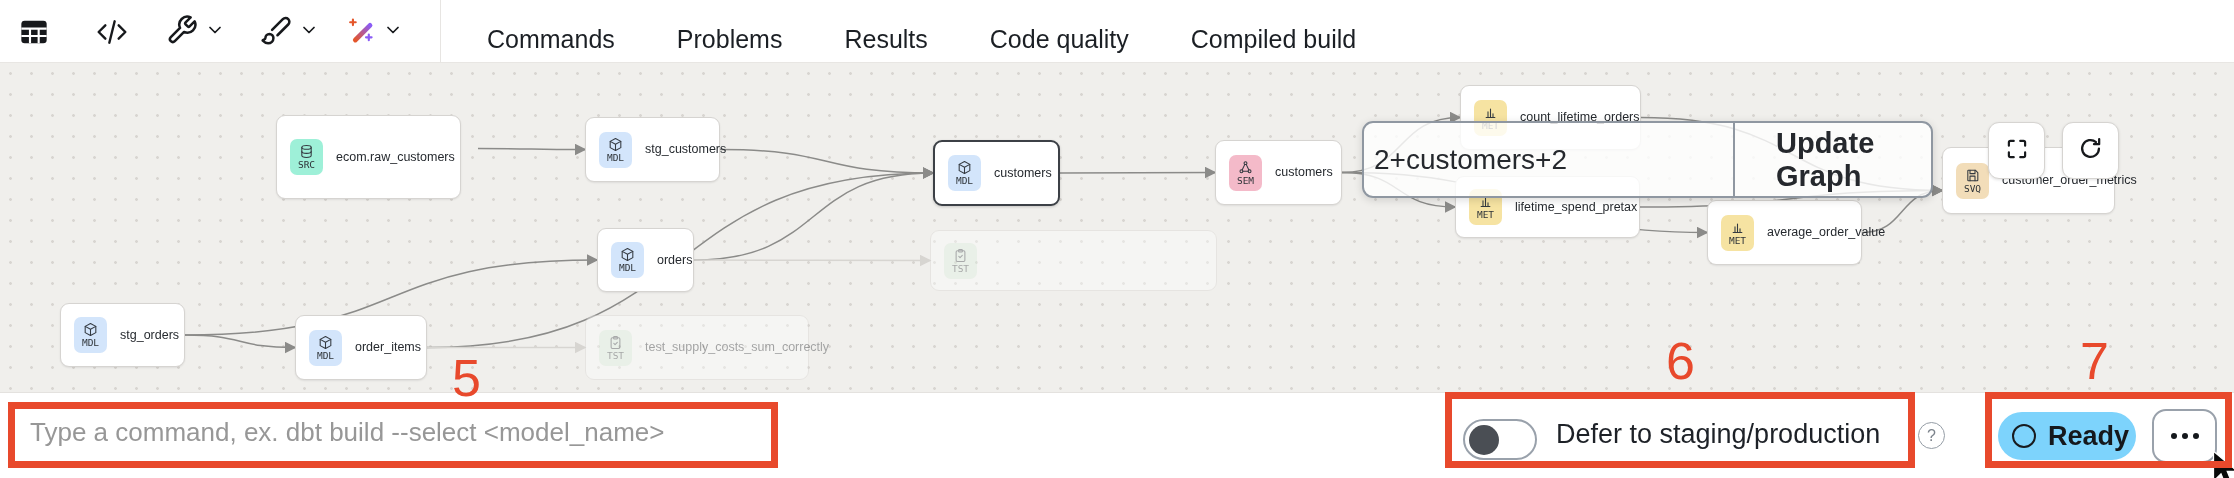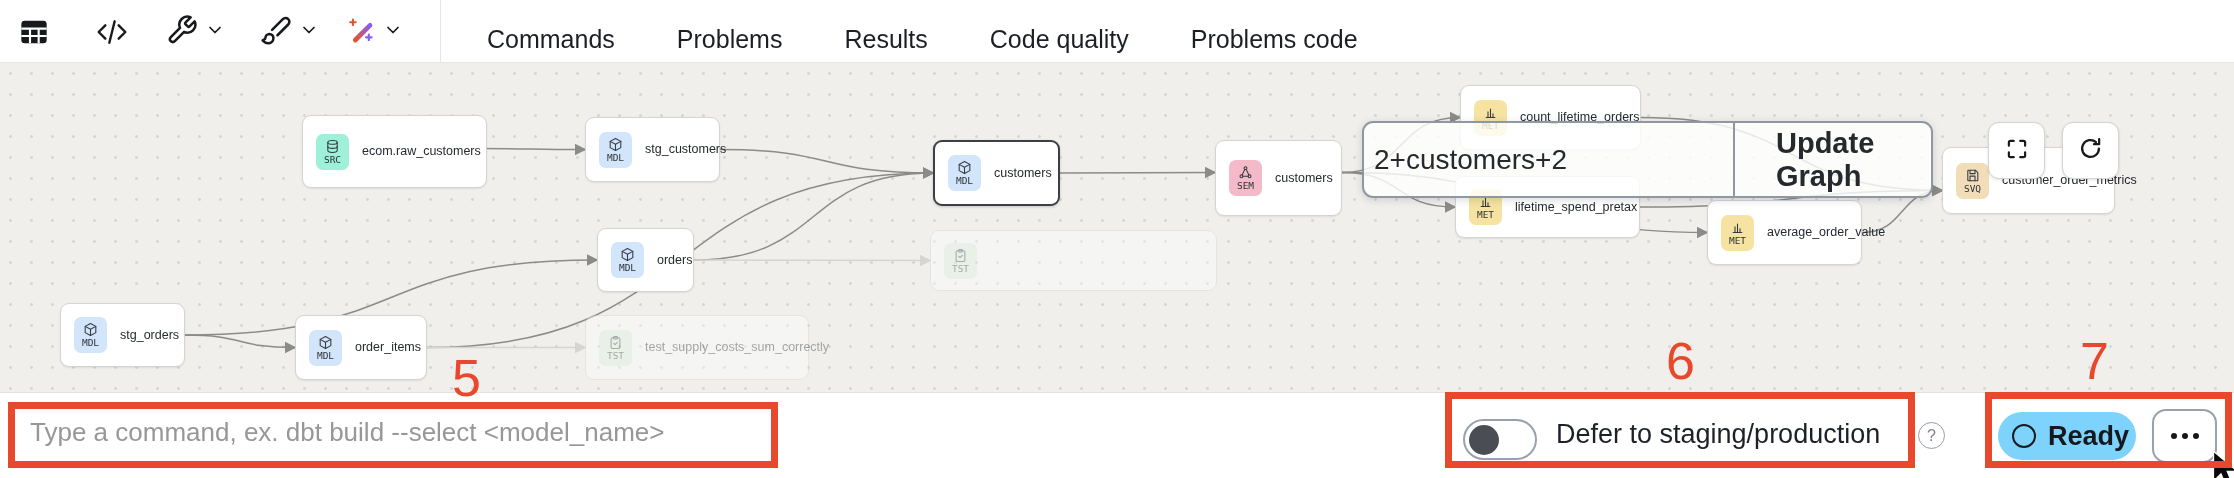--- a/index.html
+++ b/index.html
@@ -112,21 +112,21 @@
       <span><svg width="20" height="20" viewBox="0 0 24 24" fill="none" stroke="#17191c" stroke-width="2.1" stroke-linecap="round" stroke-linejoin="round">
             <path d="m6 9 6 6 6-6"></path>
           </svg></span>
     </div>
     <div class="tb-divider"></div>
     <nav class="tabs" id="tabs">
         <div class="tab">Commands</div>
         <div class="tab">Problems</div>
         <div class="tab">Results</div>
         <div class="tab">Code quality</div>
-        <div class="tab">Problems code</div>
+        <div class="tab">Compiled build</div>
       </nav>
   </header>
 
   <div class="canvas">
     <svg class="edges" id="edges">
       <defs>
         <marker id="a" markerWidth="9" markerHeight="9" refX="7" refY="4" orient="auto">
             <path d="M0 0 L8 4 L0 8 z" fill="#8b8b89"></path>
           </marker>
         <marker id="af" markerWidth="9" markerHeight="9" refX="7" refY="4" orient="auto">
@@ -143,21 +143,21 @@
         <path d="M694 197 C823.8 197, 800.2 197.5, 930 197.5" class="edge faint" marker-end="url(#af)"></path>
         <path d="M1060 110 C1145.25 110, 1129.75 109.5, 1215 109.5" class="edge" marker-end="url(#a)"></path>
         <path d="M1342 109.5 C1406.9 109.5, 1395.1 54.5, 1460 54.5" class="edge" marker-end="url(#a)"></path>
         <path d="M1342 109.5 C1404.15 109.5, 1392.85 144, 1455 144" class="edge" marker-end="url(#a)"></path>
         <path d="M1342 109.5 C1542.75 109.5, 1506.25 169.5, 1707 169.5" class="edge" marker-end="url(#a)"></path>
         <path d="M1641 54.5 C1806.55 54.5, 1776.45 127.5, 1942 127.5" class="edge" marker-end="url(#a)"></path>
         <path d="M1640 144 C1806.1 144, 1775.9 127.5, 1942 127.5" class="edge" marker-end="url(#a)"></path>
         <path d="M1862 169.5 C1906 169.5, 1898 127.5, 1942 127.5" class="edge" marker-end="url(#a)"></path>
       </svg>
     <div id="nodes">
-        <div class="node" style="left: 302px; top: 52px; width: 185px; height: 73px; text-align: center;">
+        <div class="node" style="left: 276px; top: 52px; width: 185px; height: 84px; text-align: center;">
           <div class="badge" style="background: rgb(158, 240, 216);">
             <span>
               <svg width="15" height="15" viewBox="0 0 24 24" fill="none" stroke="#343a41" stroke-width="1.7" stroke-linecap="round" stroke-linejoin="round">
                 <ellipse cx="12" cy="5.5" rx="7.5" ry="3"></ellipse>
                 <path d="M4.5 5.5v13c0 1.66 3.36 3 7.5 3s7.5-1.34 7.5-3v-13"></path>
                 <path d="M4.5 12c0 1.66 3.36 3 7.5 3s7.5-1.34 7.5-3"></path>
               </svg>
             </span>
             <span class="blabel">SRC</span>
           </div>
@@ -241,21 +241,21 @@
             <span>
               <svg width="15" height="15" viewBox="0 0 24 24" fill="none" stroke="#343a41" stroke-width="1.7" stroke-linecap="round" stroke-linejoin="round">
                 <rect x="5" y="4.5" width="14" height="17" rx="2"></rect>
                 <rect x="9" y="2.5" width="6" height="4" rx="1"></rect>
                 <path d="M9.3 13.5l2 2 3.6-3.8"></path>
               </svg>
             </span>
             <span class="blabel">TST</span>
           </div>
         </div>
-        <div class="node" style="left: 1215px; top: 77px; width: 127px; height: 76px;">
+        <div class="node" style="left: 1215px; top: 77px; width: 127px; height: 65px;">
           <div class="badge" style="background: rgb(244, 186, 201);">
             <span>
               <svg width="15" height="15" viewBox="0 0 24 24" fill="none" stroke="#343a41" stroke-width="1.7" stroke-linecap="round" stroke-linejoin="round">
                 <circle cx="12" cy="5" r="2.3"></circle>
                 <circle cx="5.5" cy="18" r="2.3"></circle>
                 <circle cx="18.5" cy="18" r="2.3"></circle>
                 <path d="M10.9 7 6.6 15.9M13.1 7l4.3 8.9M7.8 18h8.4"></path>
               </svg>
             </span>
             <span class="blabel">SEM</span>

